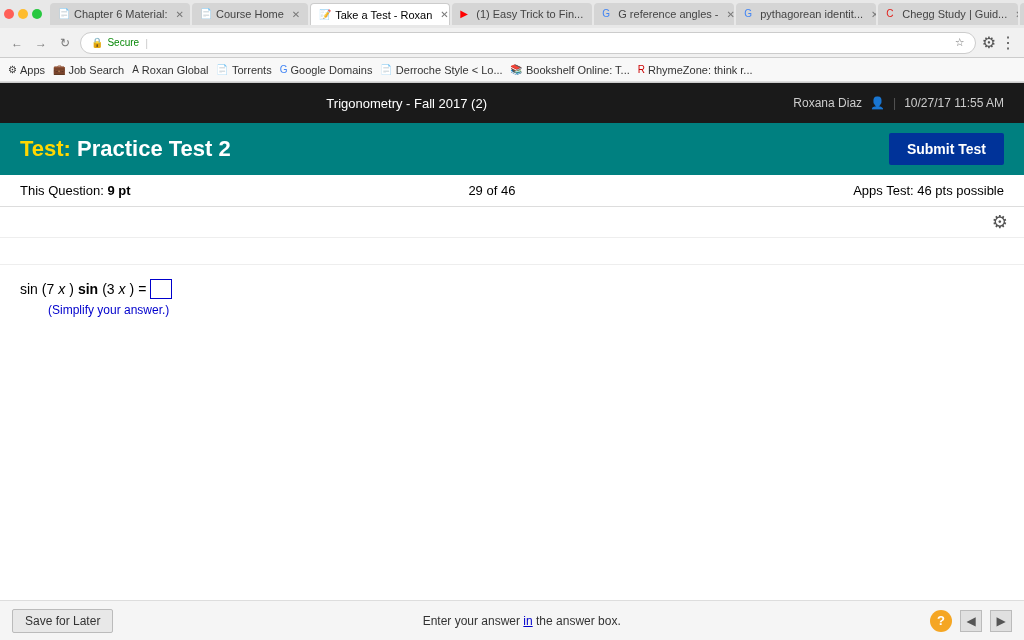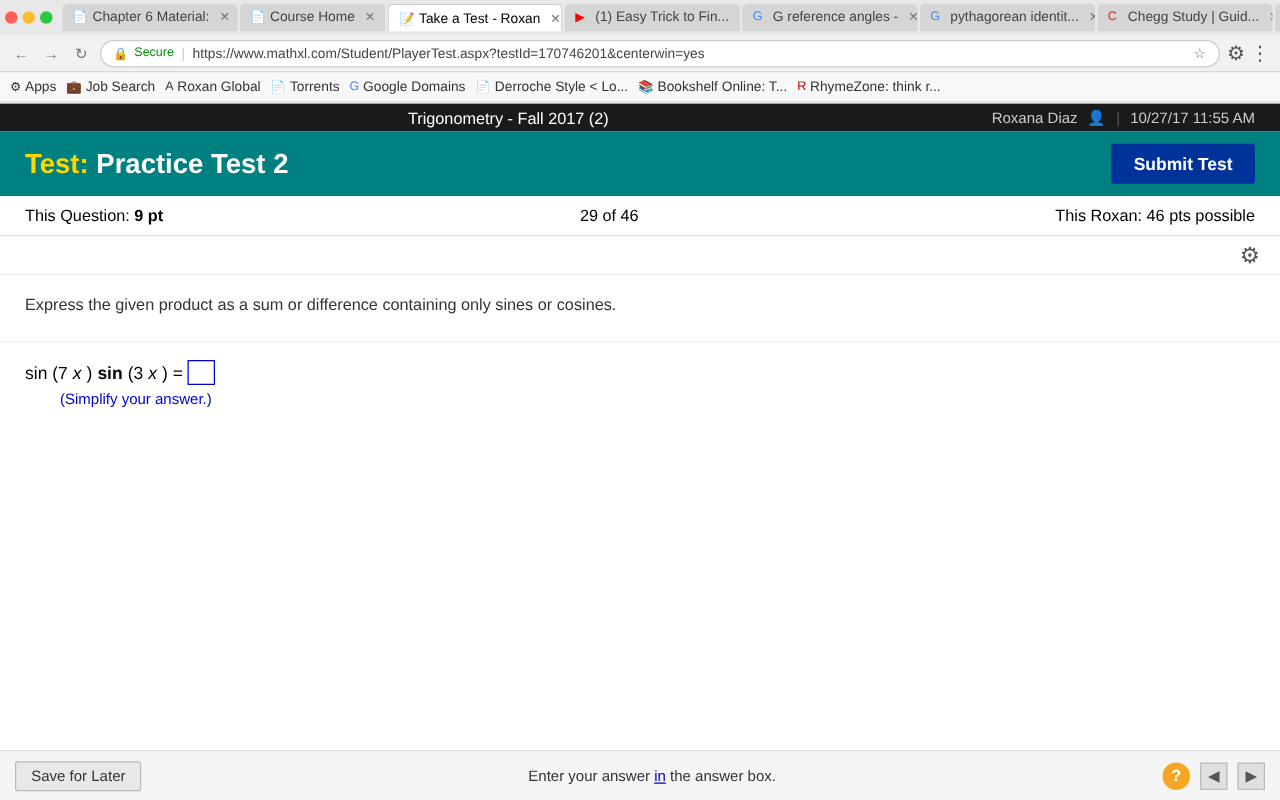--- a/index.html
+++ b/index.html
@@ -89,21 +89,21 @@
       border-bottom: 1px solid #ddd;
       background: #f8f8f8;
     }
     .bookmark-item { display: flex; align-items: center; gap: 3px; cursor: pointer; white-space: nowrap; }
     .bookmark-icon { font-size: 10px; }
 
     
     .app-header {
       background: #1a1a1a;
       color: #fff;
-      height: 22px;
+      height: 40px;
       display: flex;
       align-items: center;
       justify-content: space-between;
       padding: 0 20px;
       font-size: 13px;
     }
     .app-title { font-weight: normal; }
     .app-user { display: flex; align-items: center; gap: 8px; font-size: 12px; color: #ccc; }
     .app-user-sep { color: #555; }
     .app-datetime { color: #ccc; font-size: 12px; }
@@ -273,21 +273,20 @@
   </div>
 
   <div class="address-bar">
     <div class="nav-btn">←</div>
     <div class="nav-btn">→</div>
     <div class="nav-btn">↻</div>
     <div class="url-box">
       <span class="url-secure">🔒</span>
       <span class="url-secure">Secure</span>
       <span style="color:#ccc; margin: 0 2px;">|</span>
-      <span class="url-text">https://www.mathxl.com/Student/PlayerTest.aspx?testId=170746201&amp;centerwin=yes</span>
       <div class="url-icons">
         <span class="url-icon">☆</span>
       </div>
     </div>
     <div class="nav-icons">
       <span style="font-size:16px; color:#555; cursor:pointer;">⚙</span>
       <span style="font-size:16px; color:#555; cursor:pointer;">⋮</span>
     </div>
   </div>
 
@@ -346,31 +345,30 @@
   <button class="submit-btn">Submit Test</button>
 </div>
 
 <div class="question-bar">
   <div>
     <span>This Question:</span>
     <strong>9 pt</strong>
   </div>
   <div>29 of 46</div>
   <div>
-    <span>This Roxan:</span>
+    <span>Apps Test:</span>
     <span>46 pts possible</span>
   </div>
 </div>
 
 <div class="settings-row">
   <span class="settings-icon">⚙</span>
 </div>
 
 <div class="question-content">
-  <p class="question-text">Express the given product as a sum or difference containing only sines or cosines.</p>
 </div>
 
 <div class="answer-area">
   <div class="answer-line">
     <span>sin (7</span>
       <span style="font-style:italic;">x</span>
       <span>) </span>
       <strong>sin</strong>
       <span> (3</span>
       <span style="font-style:italic;">x</span>

